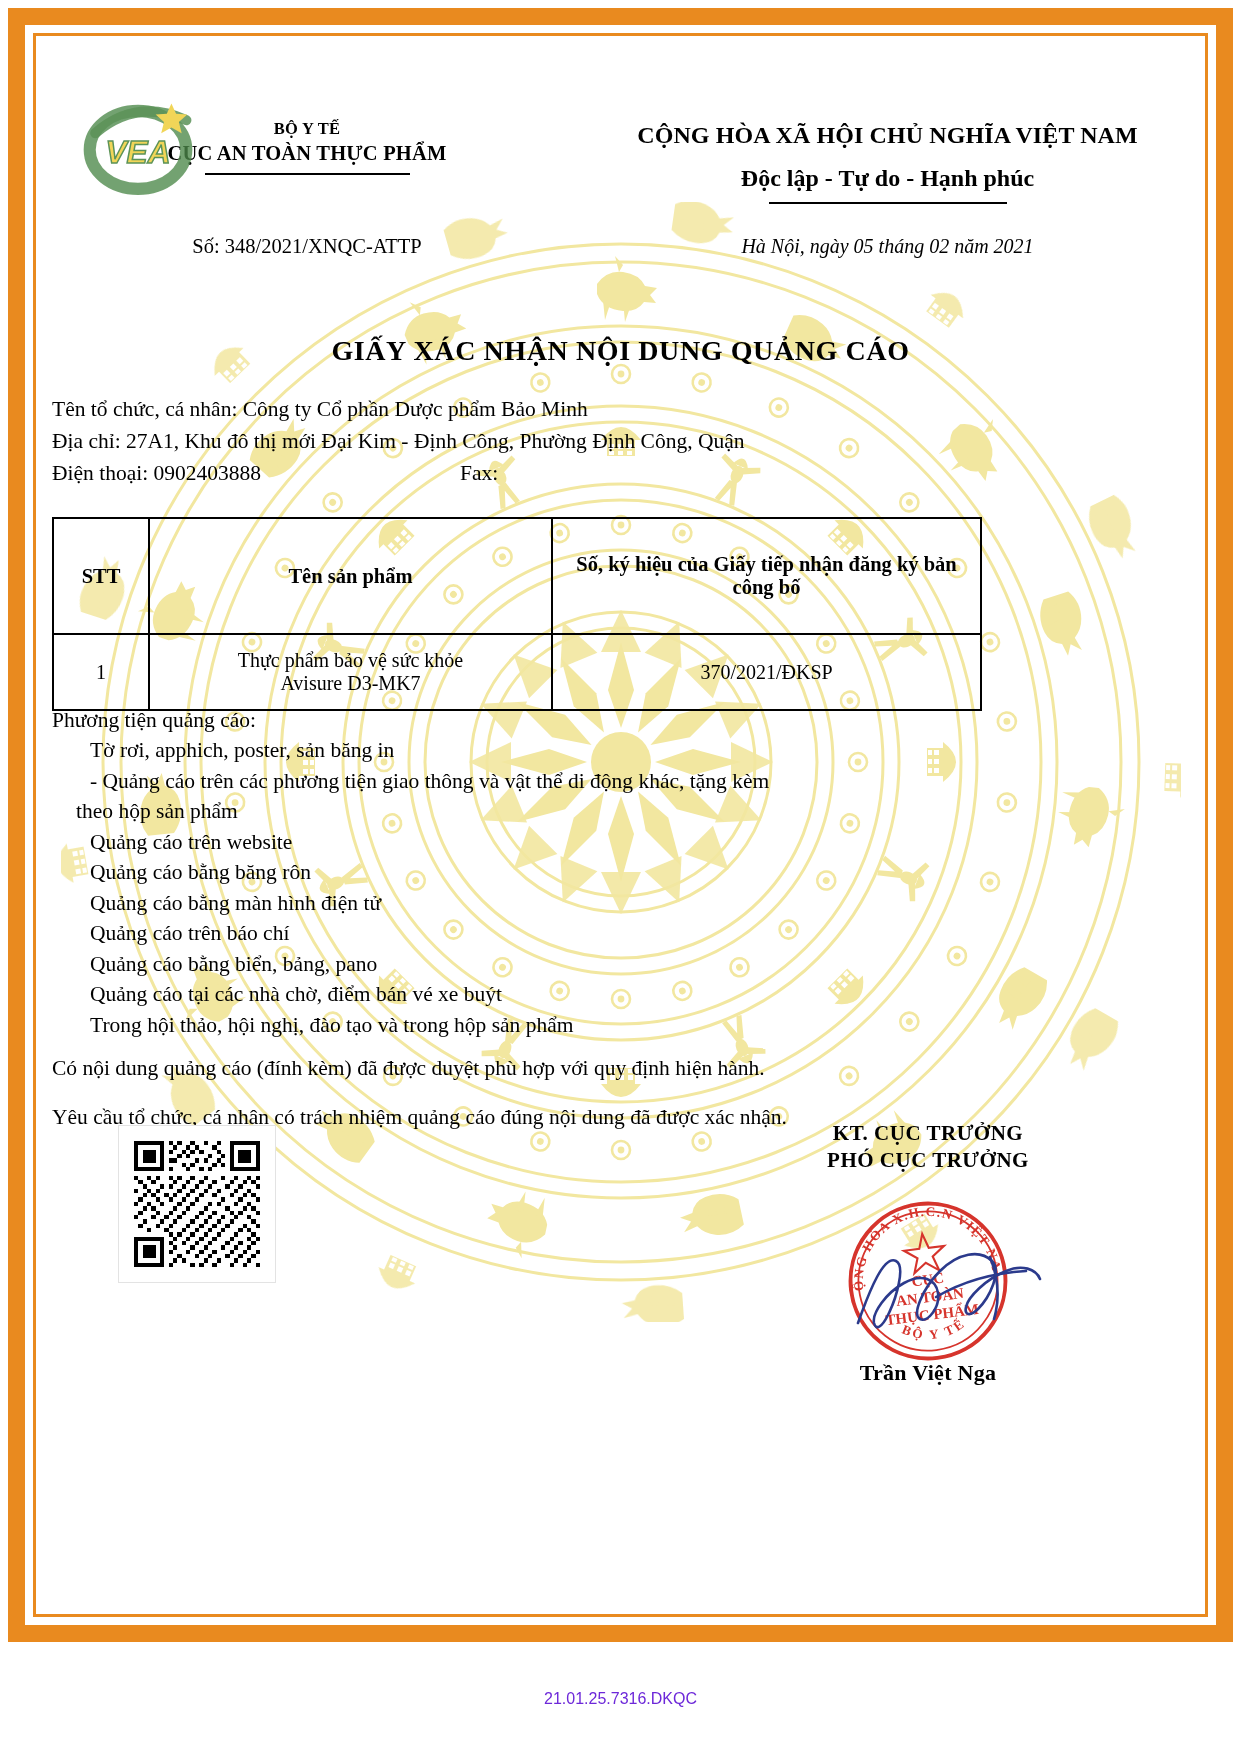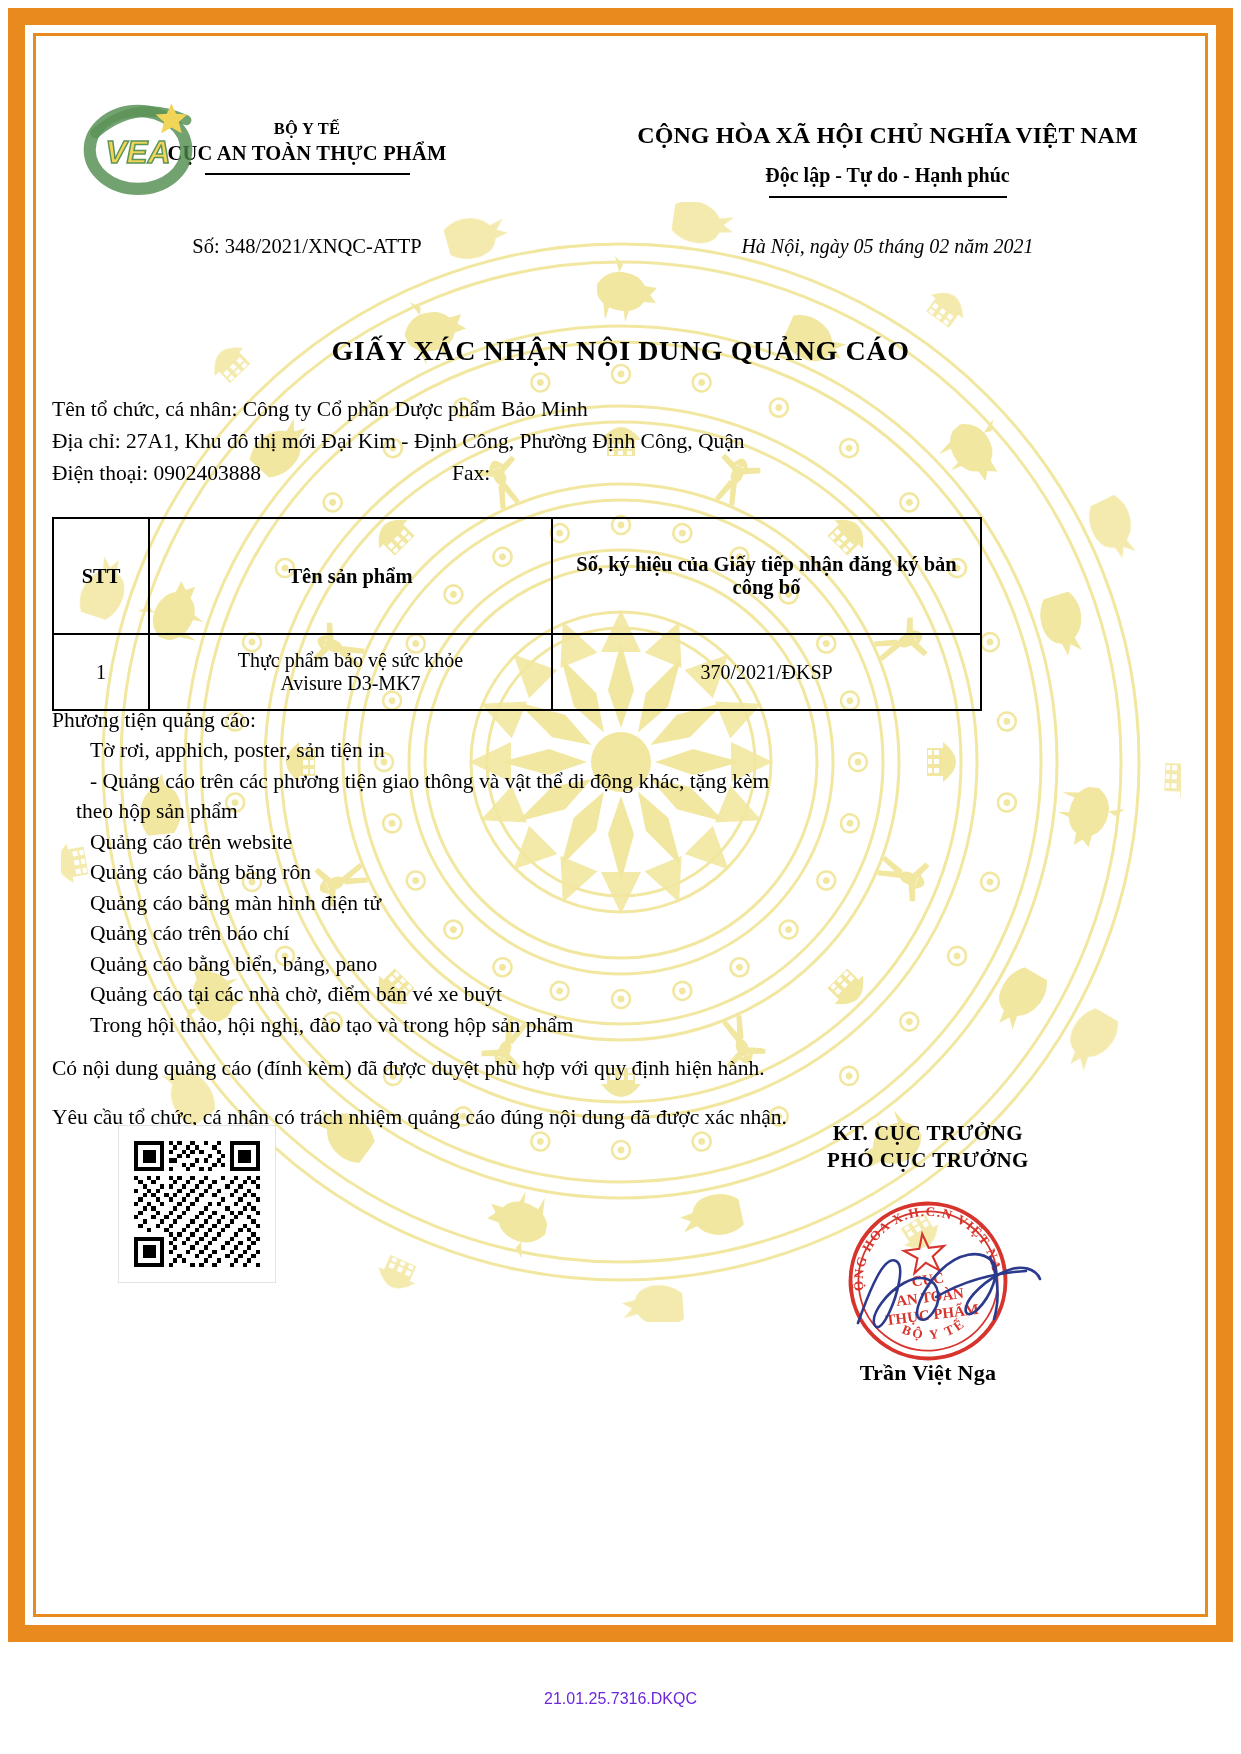--- a/index.html
+++ b/index.html
@@ -60,21 +60,21 @@
   }
   .hdr-l2{
     font-size:20.5px;font-weight:bold;letter-spacing:.2px;
     line-height:1.35;white-space:nowrap;
   }
   .hdr-r1{
     font-size:24px;font-weight:bold;letter-spacing:.1px;
     line-height:1.45;white-space:nowrap;
   }
   .hdr-r2{
-    font-size:20px;font-weight:bold;
+    font-size:24px;font-weight:bold;
     line-height:1.45;margin-top:8px;white-space:nowrap;
   }
   .rule{
     height:2.5px;background:#000;margin:5px auto 0 auto;
   }
   .rule-l{width:205px;}
   .rule-r{width:238px;margin-top:6px;}
 
   .logo-vea{
     position:absolute;left:42px;top:-22px;width:112px;height:104px;
@@ -99,20 +99,21 @@
   }
 
   .body-block{
     position:absolute;left:12px;top:355px;width:948px;
   }
   .ln{
     font-size:21.5px;line-height:1.35;margin-bottom:3px;
   }
   .ln-fax{
     display:flex;
+    gap:8px;
   }
   .ln-fax .tel{width:400px;}
 
   
   table.prod{
     position:absolute;left:12px;top:477px;
     width:930px;
     border-collapse:collapse;
     background:transparent;
   }
@@ -707,21 +708,21 @@
             <div>Thực phẩm bảo vệ sức khỏe</div>
             <div>Avisure D3-MK7</div>
           </td>
           <td>370/2021/ĐKSP</td>
         </tr>
       </tbody>
     </table>
 
     <div class="media">
       <div class="media-title">Phương tiện quảng cáo:</div>
-      <div class="media-item">Tờ rơi, apphich, poster, sản tiện in</div>
+      <div class="media-item">Tờ rơi, apphich, poster, sản băng in</div>
       <div class="media-item">- Quảng cáo trên các phương tiện giao thông và vật thể di động khác, tặng kèm</div>
       <div class="media-item" style="padding-left:24px;">theo hộp sản phẩm</div>
       <div class="media-item">Quảng cáo trên website</div>
       <div class="media-item">Quảng cáo bằng băng rôn</div>
       <div class="media-item">Quảng cáo bằng màn hình điện tử</div>
       <div class="media-item">Quảng cáo trên báo chí</div>
       <div class="media-item">Quảng cáo bằng biển, bảng, pano</div>
       <div class="media-item">Quảng cáo tại các nhà chờ, điểm bán vé xe buýt</div>
       <div class="media-item">Trong hội thảo, hội nghị, đào tạo và trong hộp sản phẩm</div>
 

